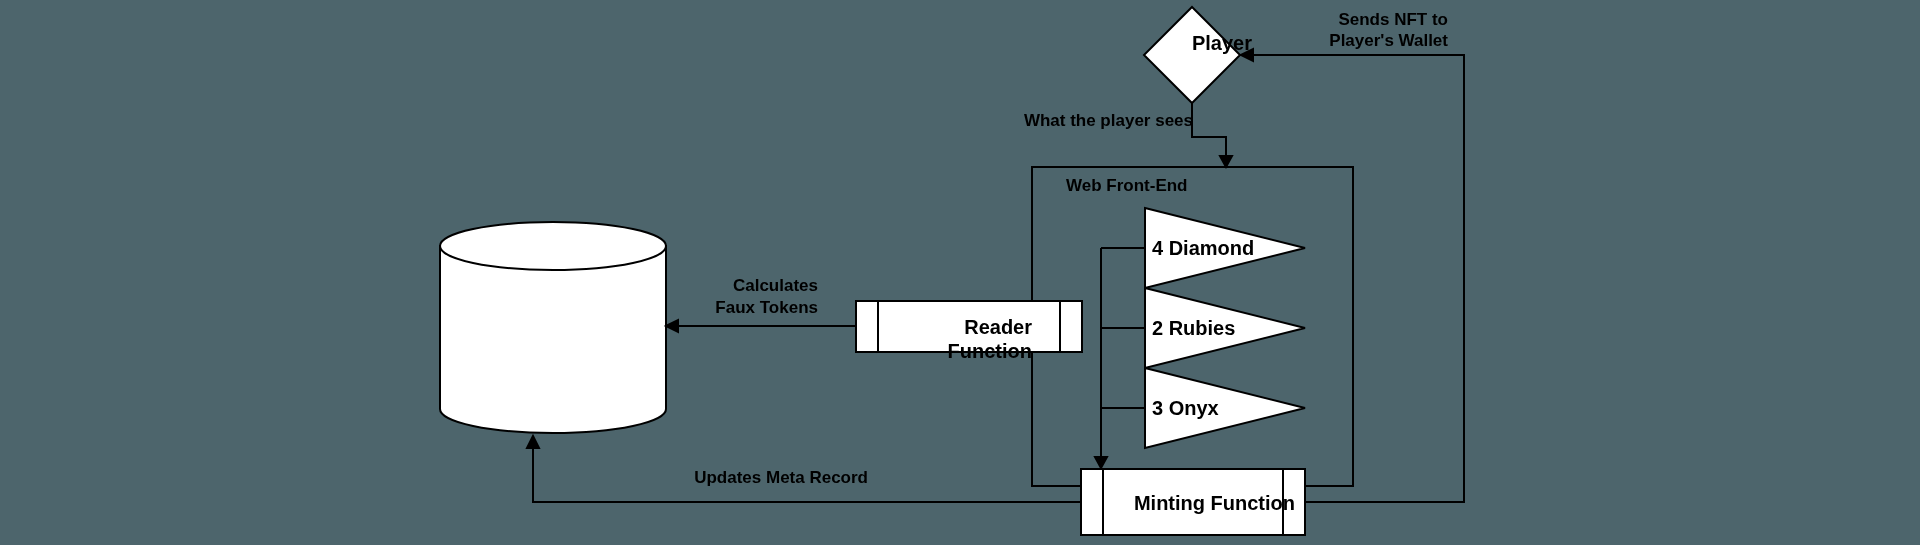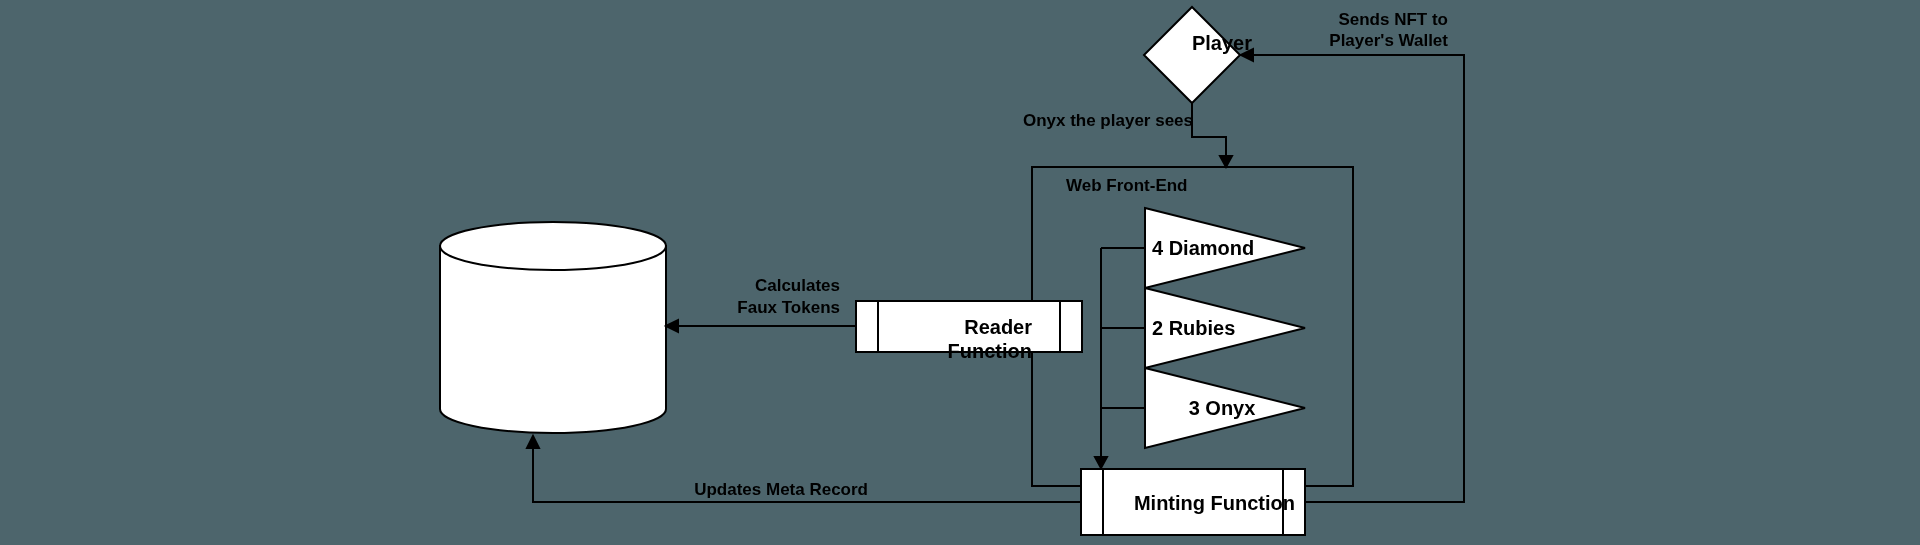--- a/index.html
+++ b/index.html
@@ -100,33 +100,33 @@
 
       <polygon points="1192,7 1240,55 1192,103 1144,55" fill="#ffffff"></polygon>
     </g>
   </svg>
 
   <div class="lbl node" style="left:1132px; top:31px; width:120px;">Player</div>
 
   <div class="lbl" style="left:1288px; top:9px; width:160px;">Sends NFT to
 Player's Wallet</div>
 
-  <div class="lbl" style="left:973px; top:110px; width:220px;">Onyx the player sees</div>
+  <div class="lbl" style="left:973px; top:110px; width:220px;">What the player sees</div>
 
   <div class="lbl left" style="left:1066px; top:175px; width:200px;">Web Front-End</div>
 
   <div class="lbl node left" style="left:1152px; top:236px; width:140px;">4 Diamond</div>
 
   <div class="lbl node left" style="left:1152px; top:316px; width:140px;">2 Rubies</div>
 
-  <div class="lbl node left" style="left:1152px; top:396px; width:140px;text-align:center;">3 Onyx</div>
+  <div class="lbl node left" style="left:1152px; top:396px; width:140px;">3 Onyx</div>
 
   <div class="lbl node" style="left:878px; top:315px; width:154px;">Reader Function</div>
 
-  <div class="lbl" style="left:680px; top:275px; width:160px; line-height:22px;">Calculates
+  <div class="lbl" style="left:658px; top:275px; width:160px; line-height:22px;">Calculates
 Faux Tokens</div>
 
 
-  <div class="lbl" style="left:628px; top:467px; width:240px;margin-top:12px;">Updates Meta Record</div>
+  <div class="lbl" style="left:628px; top:467px; width:240px;">Updates Meta Record</div>
 
   <div class="lbl node" style="left:1103px; top:491px; width:192px;">Minting Function</div>
 
 </div>
 
 </body></html>

